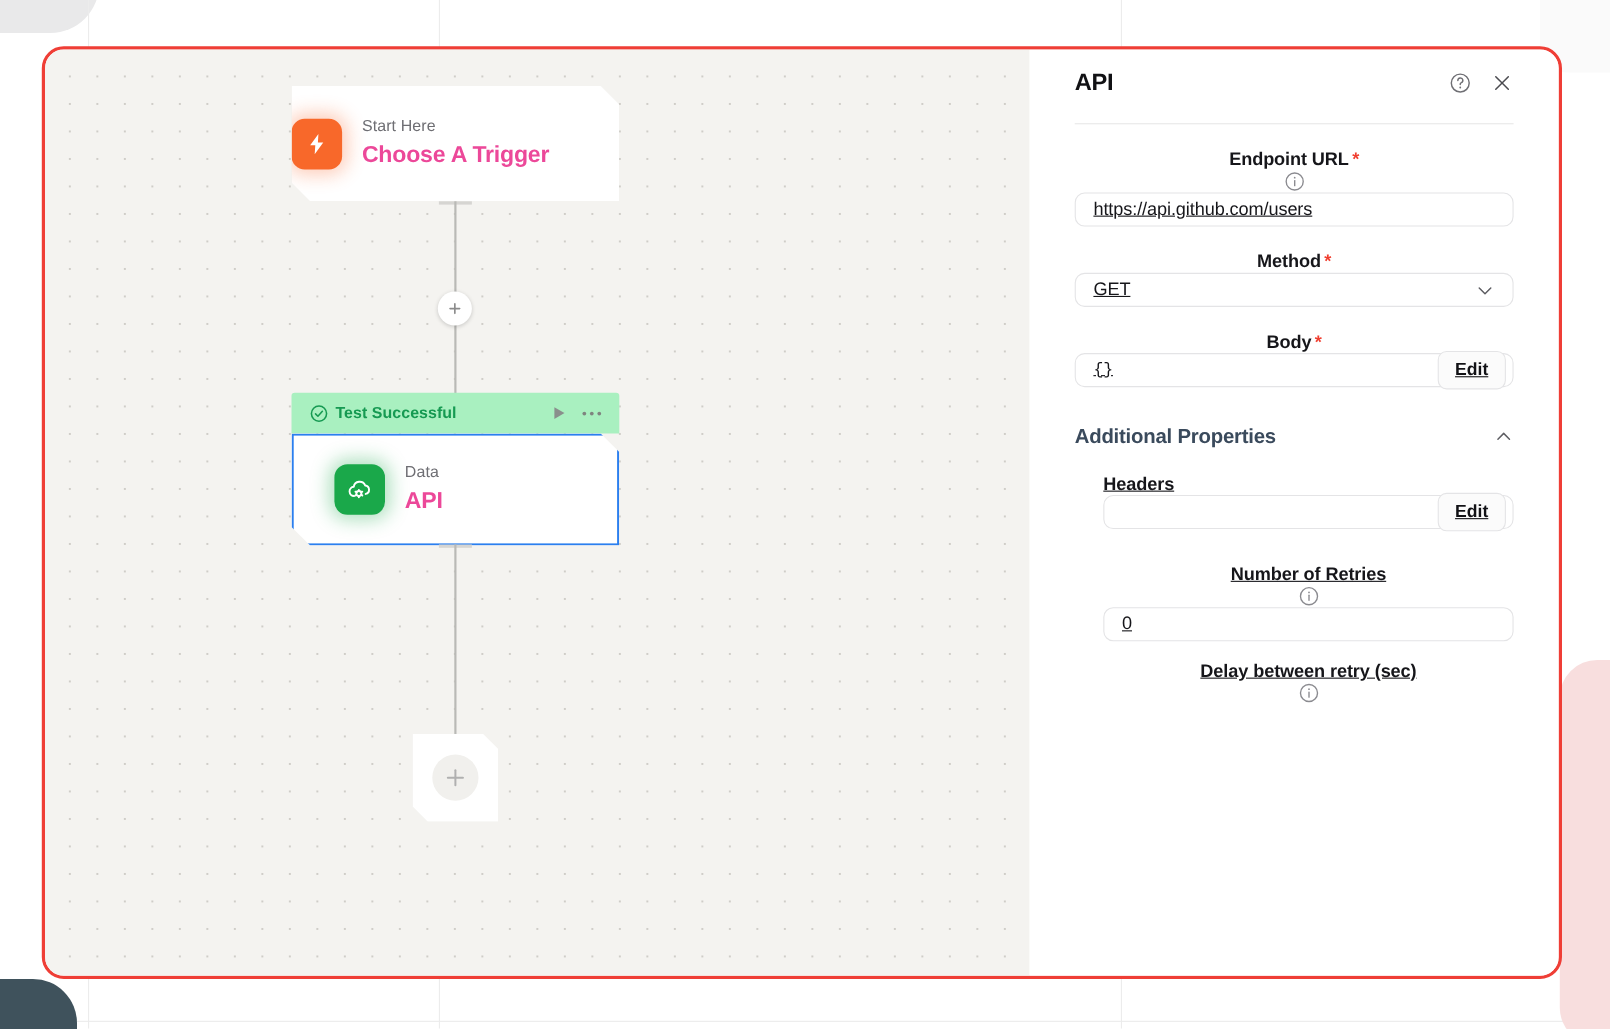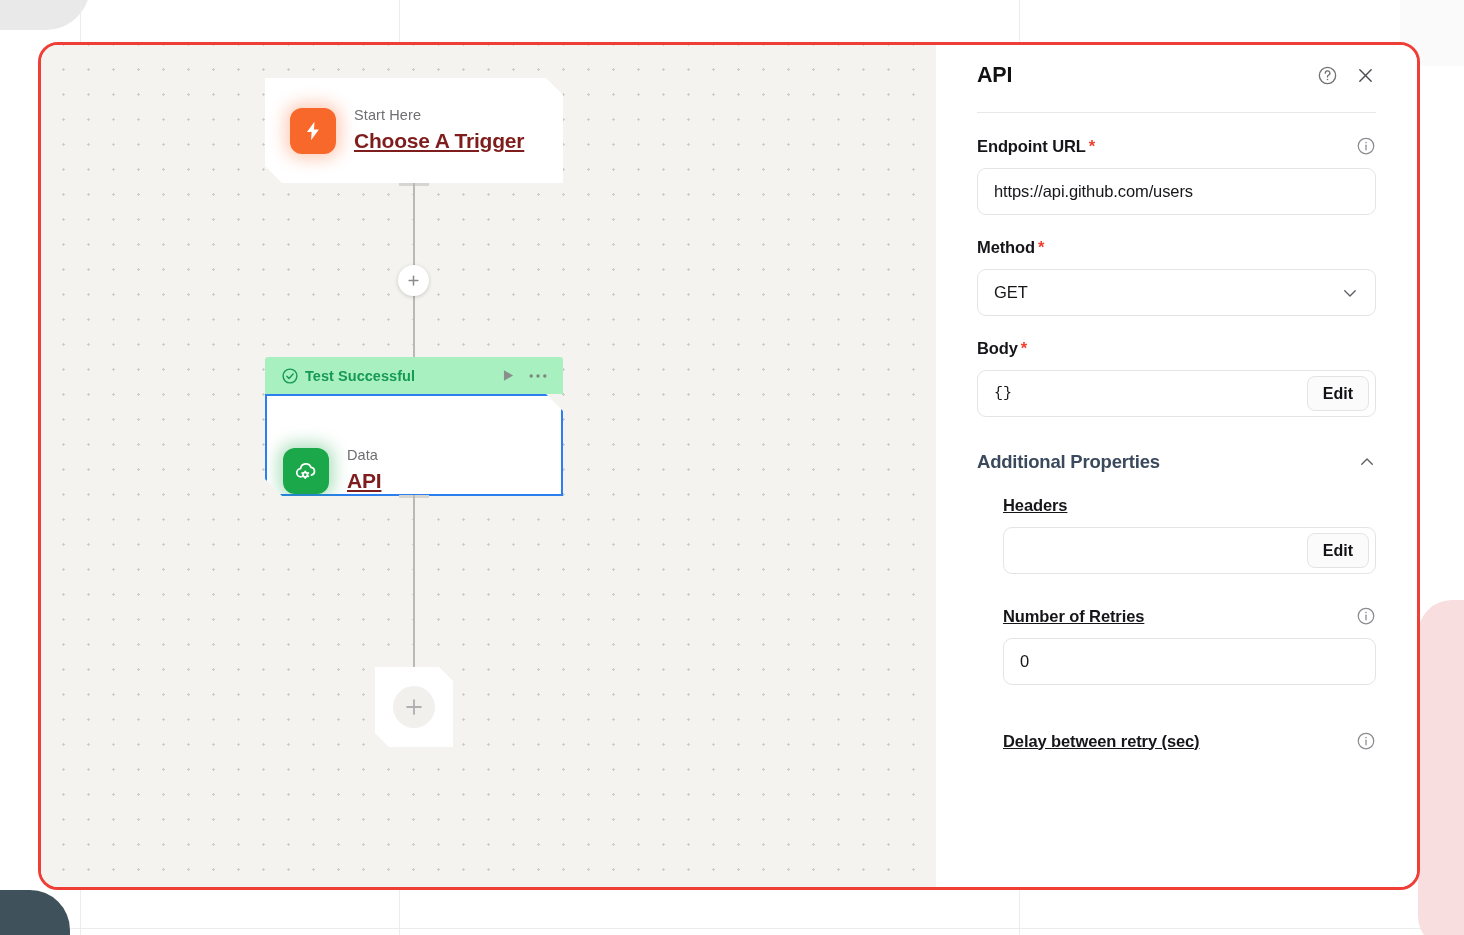--- a/index.html
+++ b/index.html
@@ -56,32 +56,32 @@
     background-image: radial-gradient(circle, #cfcdc8 1.1px, transparent 1.2px);
     background-size: 25px 25px;
     background-position: 10px 12px;
     overflow: hidden;
   }
 
   .node-label-small {
     font-size: 14.5px; color: #6e6e73; letter-spacing: .1px; line-height: 1.25;
   }
   .node-label-big {
-    font-size: 21px; font-weight: 700; color: #7f1d1d; letter-spacing: -.2px;
-    line-height: 1.3; margin-top: 3px; text-decoration: underline;
+    font-size: 21px; font-weight: 700; color: #ec4899; letter-spacing: -.2px;
+    line-height: 1.3; margin-top: 3px;
   }
 
   
   #trigger-node {
     position: absolute; left: 224px; top: 33px;
     width: 298px; height: 105px;
     background: #ffffff;
     clip-path: polygon(0 0, calc(100% - 17px) 0, 100% 17px, 100% 100%, 17px 100%, 0 calc(100% - 17px));
     filter: drop-shadow(0 2px 6px rgba(0,0,0,.09));
-    display: flex; align-items: center; padding-left: 25px; gap: 18px;
+    display: flex; align-items: center; gap: 18px;
   }
   .icon-tile {
     width: 46px; height: 46px; border-radius: 12px;
     display: flex; align-items: center; justify-content: center; flex: none;
   }
   #trigger-icon-tile { background: #f8682a; box-shadow: 0 0 16px 5px rgba(248,104,42,.32); }
   #api-icon-tile     { background: #1aa84a; box-shadow: 0 0 16px 5px rgba(26,168,74,.34); }
 
   
   .connector { position: absolute; left: 372px; width: 2px; background: #b9b9b6; }
@@ -104,21 +104,21 @@
     border-radius: 3px 3px 0 0;
   }
   #api-status-label {
     font-size: 14.5px; font-weight: 700; color: #169a52; letter-spacing: .05px; flex: 1;
   }
   #api-node-body {
     position: relative;
     height: 102px; background: #ffffff;
     border: 2px solid #2b7fef;
     clip-path: polygon(0 0, calc(100% - 17px) 0, 100% 17px, 100% 100%, 17px 100%, 0 calc(100% - 17px));
-    display: flex; align-items: flex-end; padding-left: 16px; gap: 18px;
+    display: flex; align-items: center; padding-left: 37px; gap: 18px;
   }
 
   
   #add-node-card {
     position: absolute; left: 334px; top: 622px;
     width: 78px; height: 80px;
     background: #ffffff;
     clip-path: polygon(0 0, calc(100% - 14px) 0, 100% 14px, 100% 100%, 14px 100%, 0 calc(100% - 14px));
     display: flex; align-items: center; justify-content: center;
   }
@@ -135,30 +135,30 @@
   }
   #panel-header { padding-top: 18px; position: relative; }
   #panel-title {
     font-size: 21.5px; font-weight: 700; color: #111114; letter-spacing: -.2px;
   }
   #panel-subtitle { font-size: 15px; color: #75757a; margin-top: 10px; letter-spacing: .1px; }
   #panel-header-actions { position: absolute; right: 0; top: 20px; display: flex; align-items: center; gap: 17px; }
   #panel-divider { height: 1px; background: #e8e8e8; margin-top: 24px; }
 
   .field-block { margin-top: 23px; }
-  .field-label-row { display: flex; align-items: center; justify-content: space-between; }
+  .field-label-row { display: flex; align-items: center; justify-content: space-between; flex-direction: column; }
   .field-label {
     font-size: 16.5px; font-weight: 700; color: #16161a; letter-spacing: -.1px;
   }
   .req-star { color: #f03e2f; font-weight: 700; margin-left: 3px; }
 
   .field-input {
-    margin-top: 12px; height: 47px; border: 1px solid #e4e4e6; border-radius: 9px;
+    height: 31px; border: 1px solid #e4e4e6; border-radius: 9px;
     background: #ffffff; display: flex; align-items: center; padding: 0 16px;
-    font-size: 16.5px; color: #16161a;
+    font-size: 16.5px; color: #16161a; text-decoration: underline;
   }
   .field-input.with-button { padding-right: 6px; }
   .field-value { flex: 1; font-size: 16.5px; color: #16161a; letter-spacing: -.1px; }
   .field-value.mono { font-family: "Liberation Mono", monospace; font-size: 15px; }
 
   .edit-button {
     height: 35px; padding: 0 15px; border: 1px solid #e4e4e6; border-radius: 8px;
     background: #fbfbfb; font-size: 16px; font-weight: 700; color: #121216;
     display: flex; align-items: center; justify-content: center;
   }
@@ -361,21 +361,21 @@
               <line x1="12" y1="11" x2="12" y2="16.5" stroke-linecap="round"></line>
               <circle cx="12" cy="7.9" r=".95" fill="#8b8b90" stroke="none"></circle>
             </svg>
           </span>
         </div>
         <div class="field-input">
           <span class="field-value">0</span>
         </div>
       </div>
 
-      <div class="field-block" style="margin-top:46px">
+      <div class="field-block" style="margin-top:18px">
         <div class="field-label-row">
           <div class="sub-field-label">Delay between retry (sec)</div>
           <span>
             <svg width="20" height="20" viewBox="0 0 24 24" fill="none" stroke="#8b8b90" stroke-width="1.5">
               <circle cx="12" cy="12" r="9.3"></circle>
               <line x1="12" y1="11" x2="12" y2="16.5" stroke-linecap="round"></line>
               <circle cx="12" cy="7.9" r=".95" fill="#8b8b90" stroke="none"></circle>
             </svg>
           </span>
         </div>

